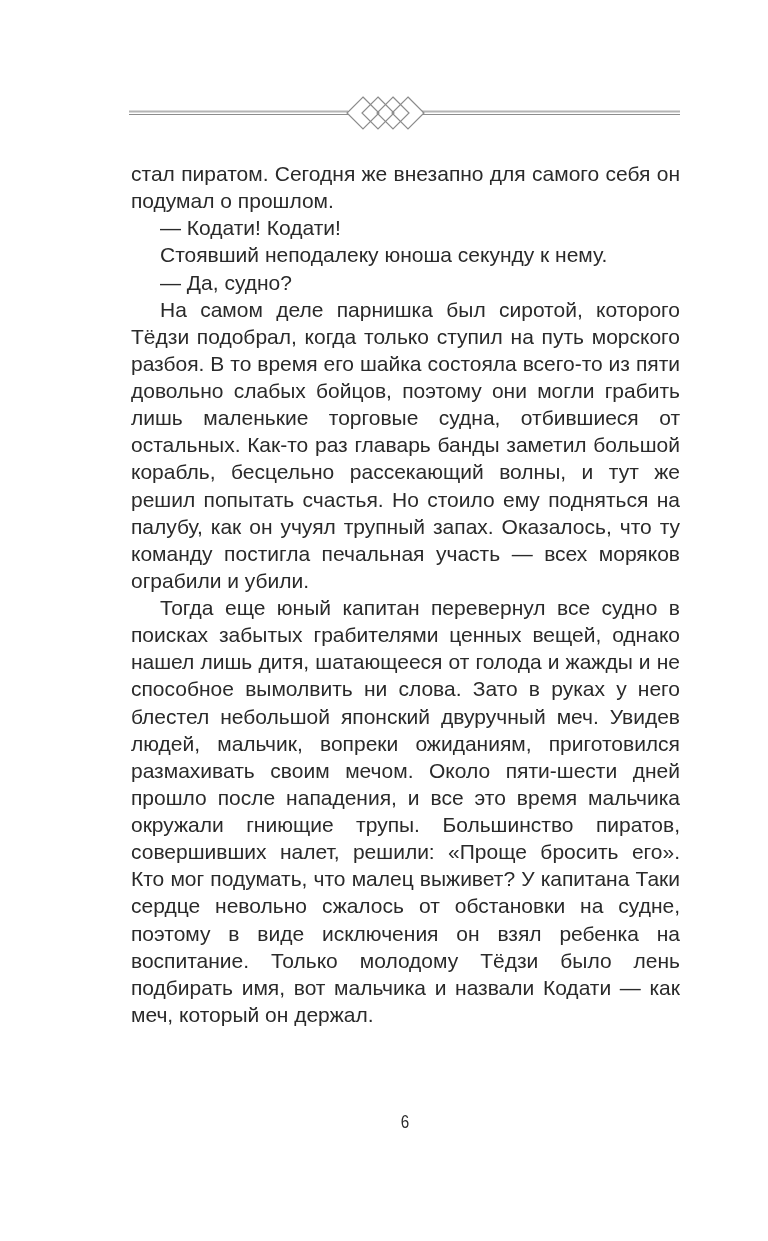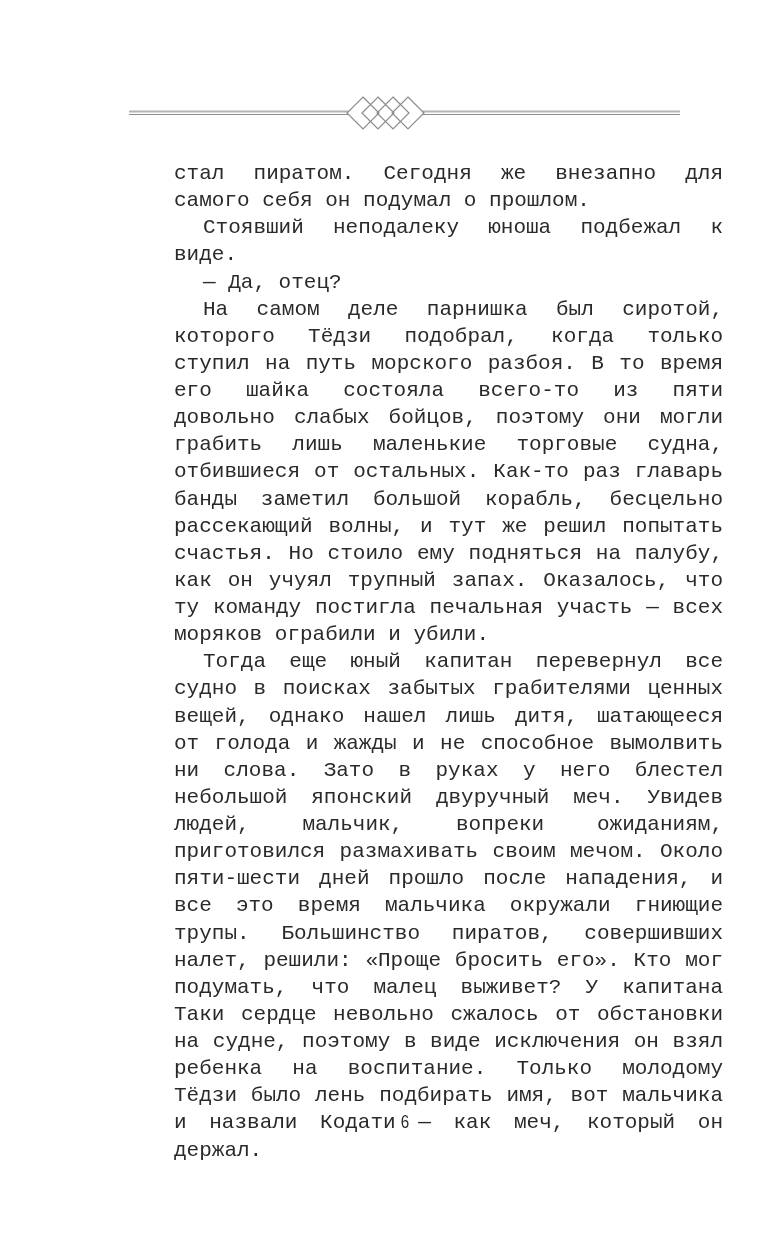--- a/index.html
+++ b/index.html
@@ -1,22 +1,22 @@
 <!DOCTYPE html>
 <html><head>
 <meta charset="utf-8">
 <style>
   html, body { margin: 0; padding: 0; background: #ffffff; }
   body { width: 768px; height: 1241px; position: relative; overflow: hidden; }
   .ornament { position: absolute; left: 129px; top: 96px; width: 551px; height: 36px; }
   .text-block {
     position: absolute; left: 131px; top: 160px; width: 549px;
-    font-family: Liberation Mono, monospace;
+    font-family: Liberation Sans, sans-serif;
     font-size: 21px; line-height: 27.12px; color: #2a2a2a;
-    text-align: justify; hyphens: manual; margin-left: 43px;
+    text-align: justify; hyphens: manual;
   }
   .text-block p { margin: 0; text-indent: 29px; }
   .text-block p.cont { text-indent: 0; }
   .page-number {
     position: absolute; left: 380px; width: 50px; top: 1111px;
     text-align: center;
     font-family: "Liberation Sans", "DejaVu Sans", sans-serif;
     font-size: 19px; color: #2a2a2a; transform: scaleX(0.8);
   }
 </style>
@@ -37,21 +37,22 @@
     <g fill="none" stroke="#8c8c8c" stroke-width="1.2">
       <polygon points="234,1 250,17 234,33 218,17"></polygon>
       <polygon points="249,1 265,17 249,33 233,17"></polygon>
       <polygon points="264,1 280,17 264,33 248,17"></polygon>
       <polygon points="279,1 295,17 279,33 263,17"></polygon>
     </g>
   </svg>
 
   <div class="text-block">
     <p class="cont">стал пиратом. Сегодня же внезапно для самого себя он подумал о прошлом.</p>
-    <p>Стоявший неподалеку юноша подбежал к виде.</p>
-    <p>— Да, отец?</p>
+    <p>— Кодати! Кодати!</p>
+    <p>Стоявший неподалеку юноша секунду к нему.</p>
+    <p>— Да, судно?</p>
     <p>На самом деле парнишка был сиротой, которого Тёдзи подобрал, когда только ступил на путь морского разбоя. В то время его шайка состояла всего-то из пяти довольно слабых бойцов, поэтому они могли грабить лишь маленькие торговые судна, отбившиеся от остальных. Как-то раз главарь банды заметил большой корабль, бесцельно рассекающий волны, и тут же решил попытать счастья. Но стоило ему подняться на палубу, как он учуял трупный запах. Оказалось, что ту команду постигла печальная участь — всех моряков ограбили и убили.</p>
     <p>Тогда еще юный капитан перевернул все судно в поисках забытых грабителями ценных вещей, однако нашел лишь дитя, шатающееся от голода и жажды и не способное вымолвить ни слова. Зато в руках у него блестел небольшой японский двуручный меч. Увидев людей, мальчик, вопреки ожиданиям, приготовился размахивать своим мечом. Около пяти-шести дней прошло после нападения, и все это время мальчика окружали гниющие трупы. Большинство пиратов, совершивших налет, решили: «Проще бросить его». Кто мог подумать, что малец выживет? У капитана Таки сердце невольно сжалось от обстановки на судне, поэтому в виде исключения он взял ребенка на воспитание. Только молодому Тёдзи было лень подбирать имя, вот мальчика и назвали Кодати — как меч, который он держал.</p>
   </div>
 
   <div class="page-number">6</div>
 
 </div>
 
 </body></html>

